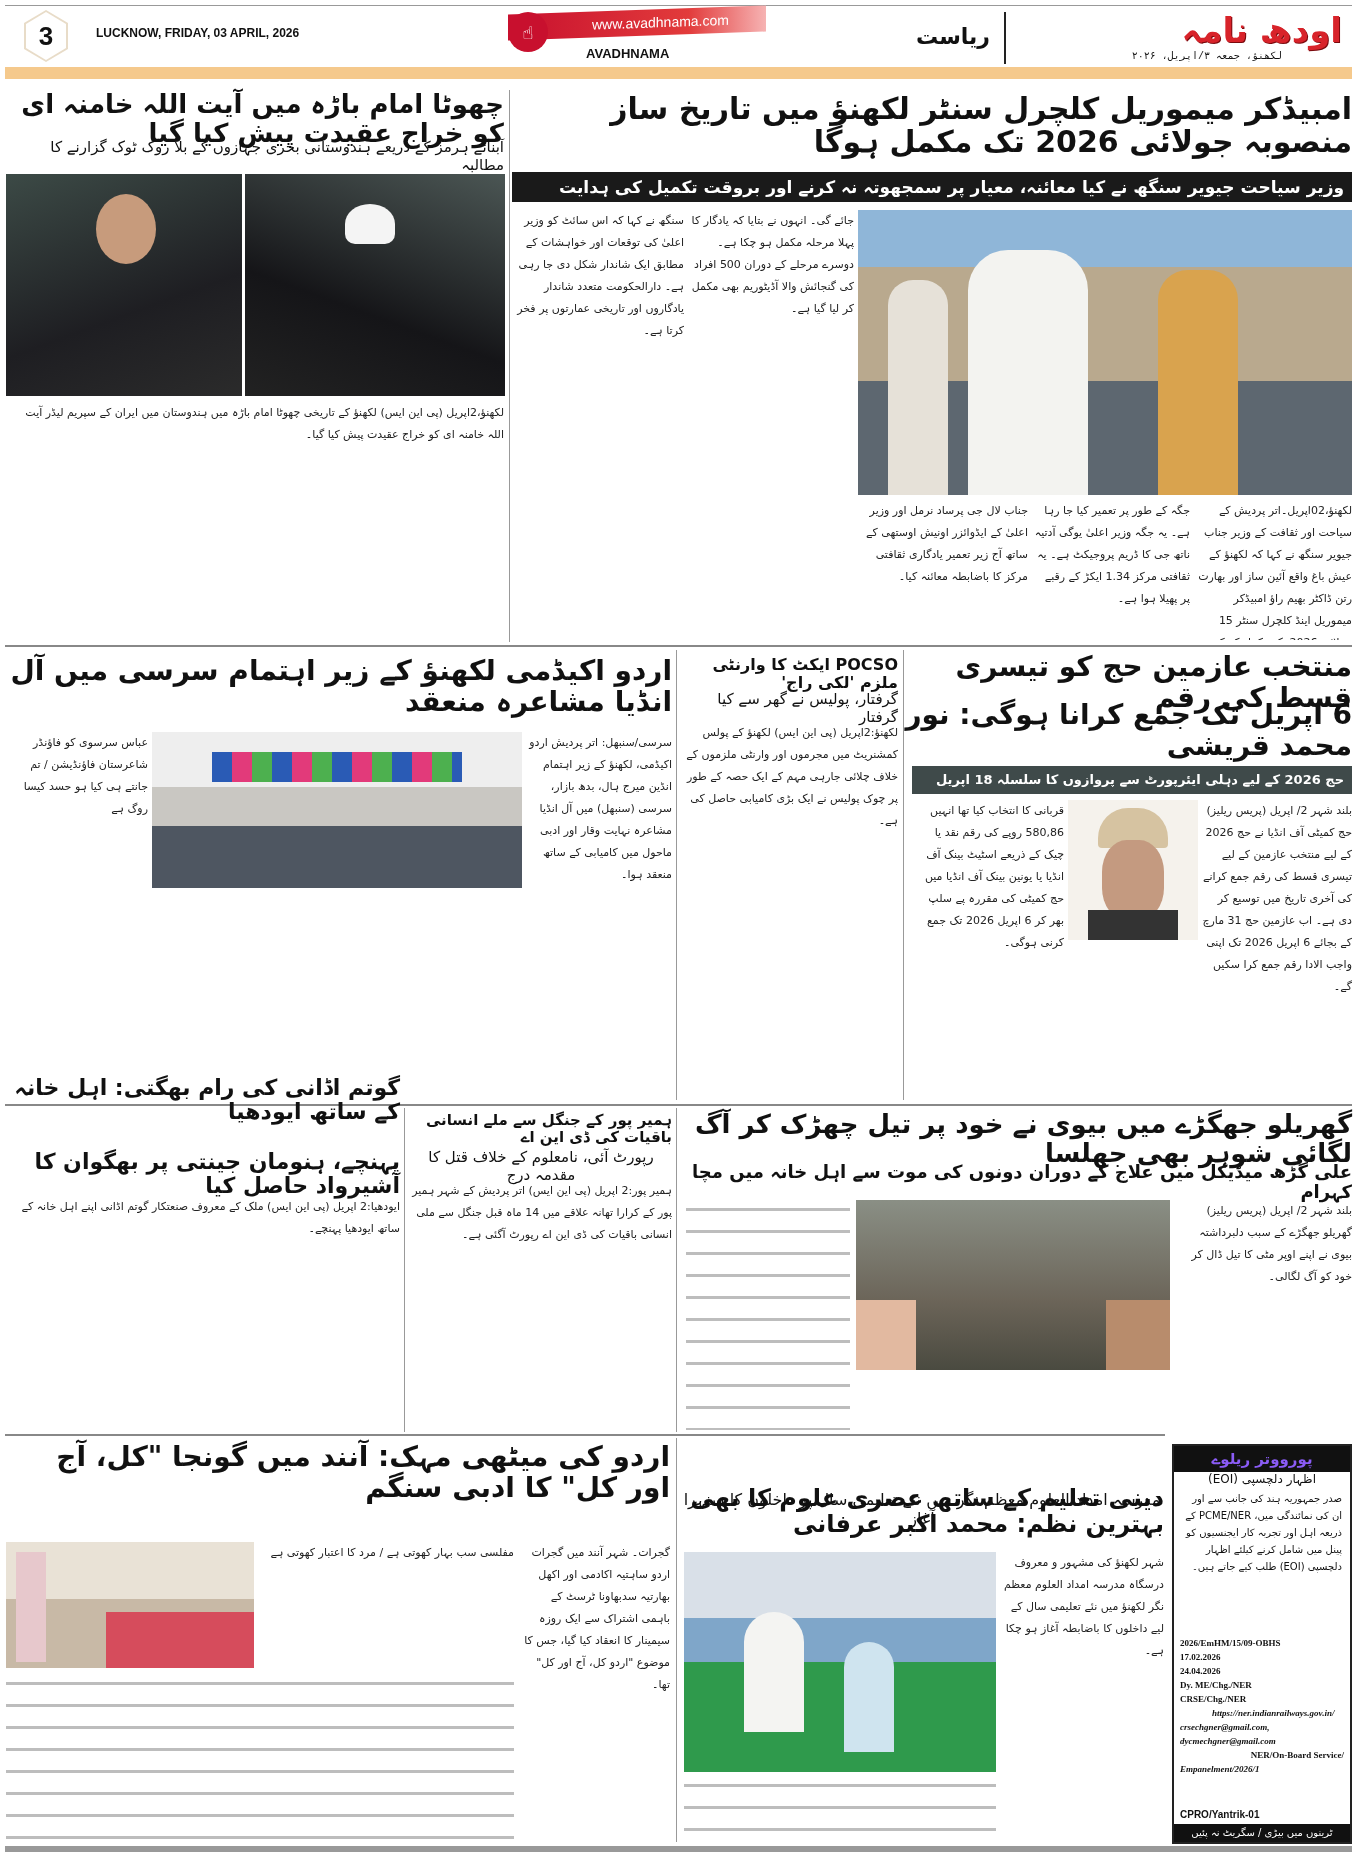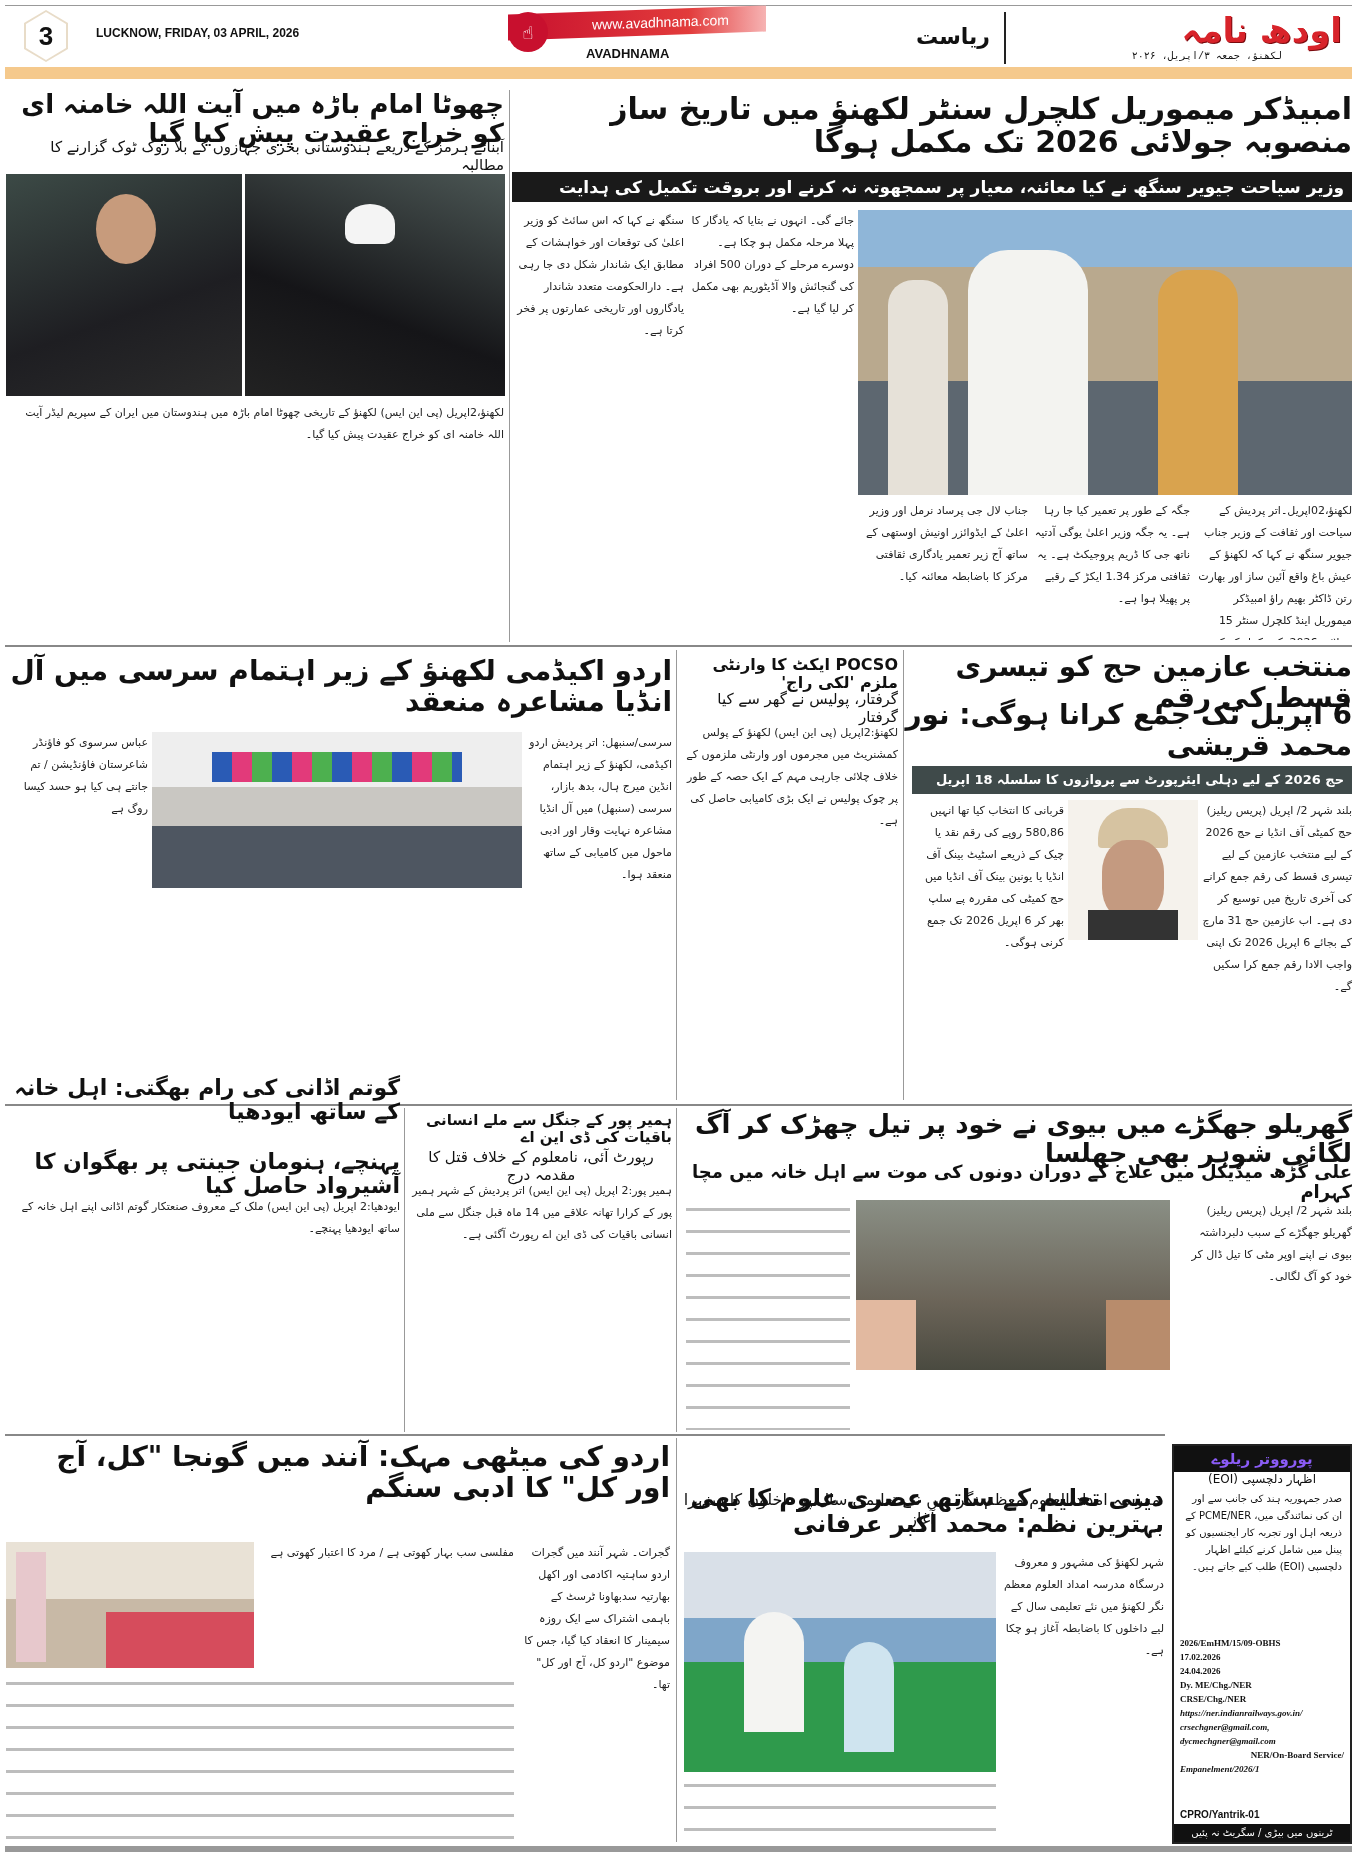--- a/index.html
+++ b/index.html
@@ -145,21 +145,21 @@
 <div class="abs ad-box" style="left:1172px;top:1444px;width:180px;height:400px;">
   <div class="ad-title urdu" style="text-align:center;">پورووتر ریلوے</div>
   <div class="urdu" style="text-align:center;font-size:12px;font-weight:normal;">اظہار دلچسپی (EOI)</div>
   <div class="ad-text urdu" style="height:150px;overflow:hidden;">صدر جمہوریہ ہند کی جانب سے اور ان کی نمائندگی میں، PCME/NER کے ذریعہ اہل اور تجربہ کار ایجنسیوں کو پینل میں شامل کرنے کیلئے اظہار دلچسپی (EOI) طلب کیے جاتے ہیں۔</div>
   <div style="font-size:9px;font-weight:bold;padding:0 6px;line-height:14px;font-family:'Liberation Serif',serif;">
     <div>2026/EmHM/15/09-OBHS</div>
     <div>17.02.2026</div>
     <div>24.04.2026</div>
     <div>Dy. ME/Chg./NER</div>
     <div>CRSE/Chg./NER</div>
-    <div style="font-style:italic;">https://ner.indianrailways.gov.in/</div>
+    <div style="font-style:italic;margin-left:32px;">https://ner.indianrailways.gov.in/</div>
     <div style="font-style:italic;">crsechgner@gmail.com,</div>
     <div style="font-style:italic;">dycmechgner@gmail.com</div>
     <div style="text-align:right;">NER/On-Board Service/</div>
     <div style="font-style:italic;">Empanelment/2026/1</div>
   </div>
   <div style="position:absolute;left:6px;bottom:22px;font-size:10px;font-weight:bold;font-family:'Liberation Sans',sans-serif;">CPRO/Yantrik-01</div>
   <div class="ad-foot urdu" style="position:absolute;left:0;bottom:0;width:100%;text-align:center;">ٹرینوں میں بیڑی / سگریٹ نہ پئیں</div>
 </div>
 
 <div class="abs" style="left:5px;top:1846px;width:1347px;height:6px;background:#999;"></div>

